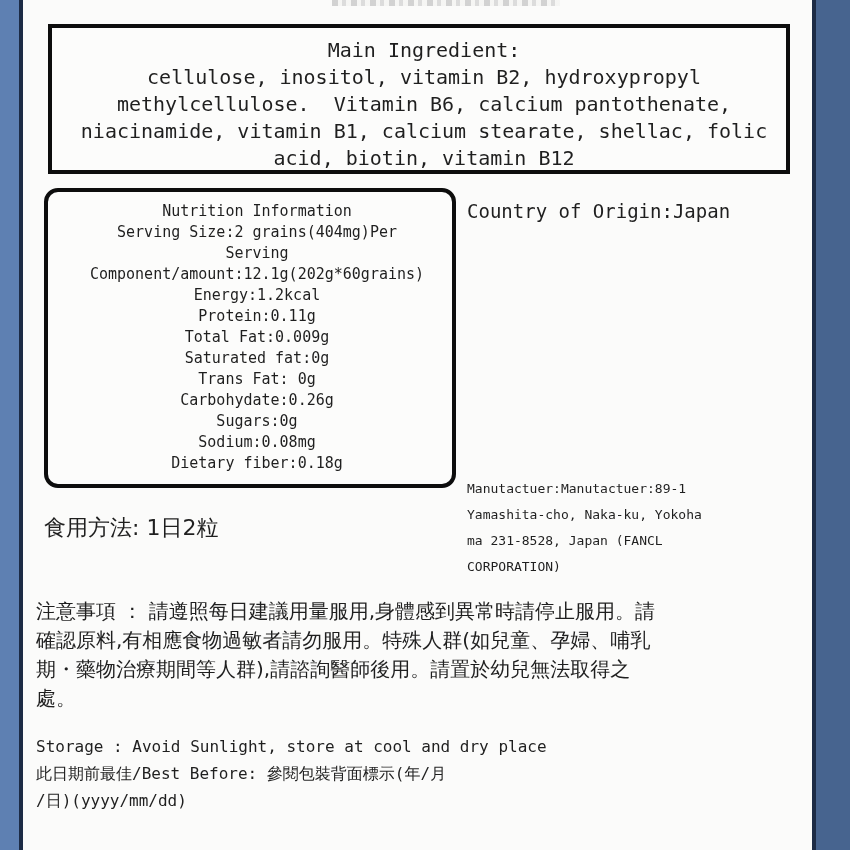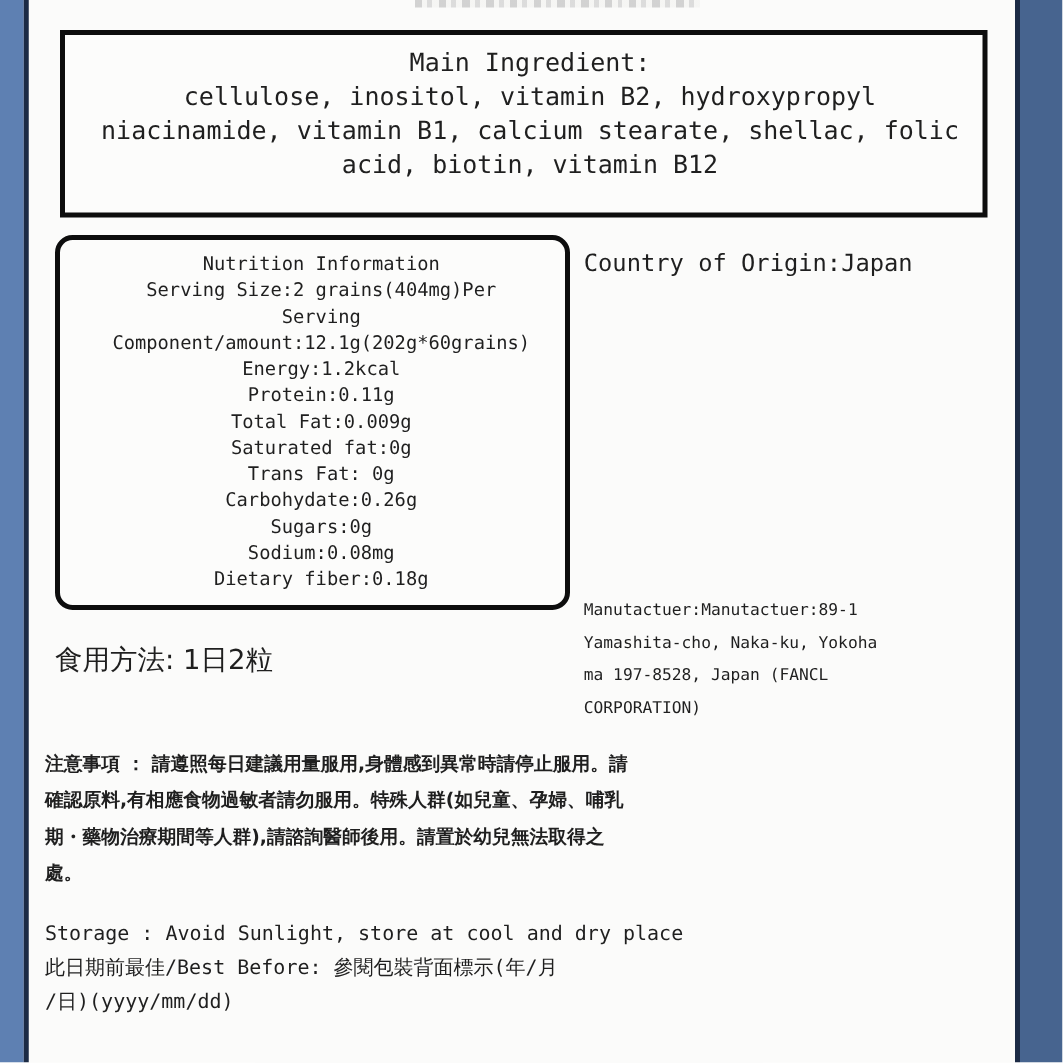--- a/index.html
+++ b/index.html
@@ -62,23 +62,22 @@
     position: absolute; left: 467px; top: 476px;
     font-size: 13px; line-height: 26px;
   }
   .usage {
     position: absolute; left: 44px; top: 513px;
     font-size: 22px; white-space: pre;
     font-family: "DejaVu Sans", "Liberation Sans", sans-serif;
   }
   .notice {
     position: absolute; left: 36px; top: 597px; width: 786px;
-    font-size: 15px; line-height: 29px;
+    font-size: 20px; line-height: 29px;
     font-family: "DejaVu Sans", "Liberation Sans", sans-serif;
-    font-weight: bold;
   }
   .storage {
     position: absolute; left: 36px; top: 733px; width: 700px;
     font-size: 16px; line-height: 27px;
   }
 </style>
 </head>
 <body>
 
 <div class="canvas">
@@ -86,20 +85,21 @@
   <div class="left-bar"></div>
   <div class="left-edge-line"></div>
   <div class="right-edge-line"></div>
   <div class="right-bar"></div>
 
   <div class="clipped-top"></div>
 
   <div class="box main-ingredient-box">
     <div class="line">Main Ingredient:</div>
     <div class="line">cellulose, inositol, vitamin B2, hydroxypropyl</div>
+    <div class="line">methylcellulose.  Vitamin B6, calcium pantothenate,</div>
     <div class="line">niacinamide, vitamin B1, calcium stearate, shellac, folic</div>
     <div class="line">acid, biotin, vitamin B12</div>
   </div>
 
   <div class="box nutrition-box">
     <div class="line">Nutrition Information</div>
     <div class="line">Serving Size:2 grains(404mg)Per</div>
     <div class="line">Serving</div>
     <div class="line">Component/amount:12.1g(202g*60grains)</div>
     <div class="line">Energy:1.2kcal</div>
@@ -111,21 +111,21 @@
     <div class="line">Sugars:0g</div>
     <div class="line">Sodium:0.08mg</div>
     <div class="line">Dietary fiber:0.18g</div>
   </div>
 
   <div class="country">Country of Origin:Japan</div>
 
   <div class="manufacturer">
     <div class="line">Manutactuer:Manutactuer:89-1</div>
     <div class="line">Yamashita-cho, Naka-ku, Yokoha</div>
-    <div class="line">ma 197-8528, Japan (FANCL</div>
+    <div class="line">ma 231-8528, Japan (FANCL</div>
     <div class="line">CORPORATION)</div>
   </div>
 
   <div class="usage">食用方法: 1日2粒</div>
 
   <div class="notice">
     <div class="line">注意事項 ： 請遵照每日建議用量服用,身體感到異常時請停止服用。請</div>
     <div class="line">確認原料,有相應食物過敏者請勿服用。特殊人群(如兒童、孕婦、哺乳</div>
     <div class="line">期・藥物治療期間等人群),請諮詢醫師後用。請置於幼兒無法取得之</div>
     <div class="line">處。</div>

